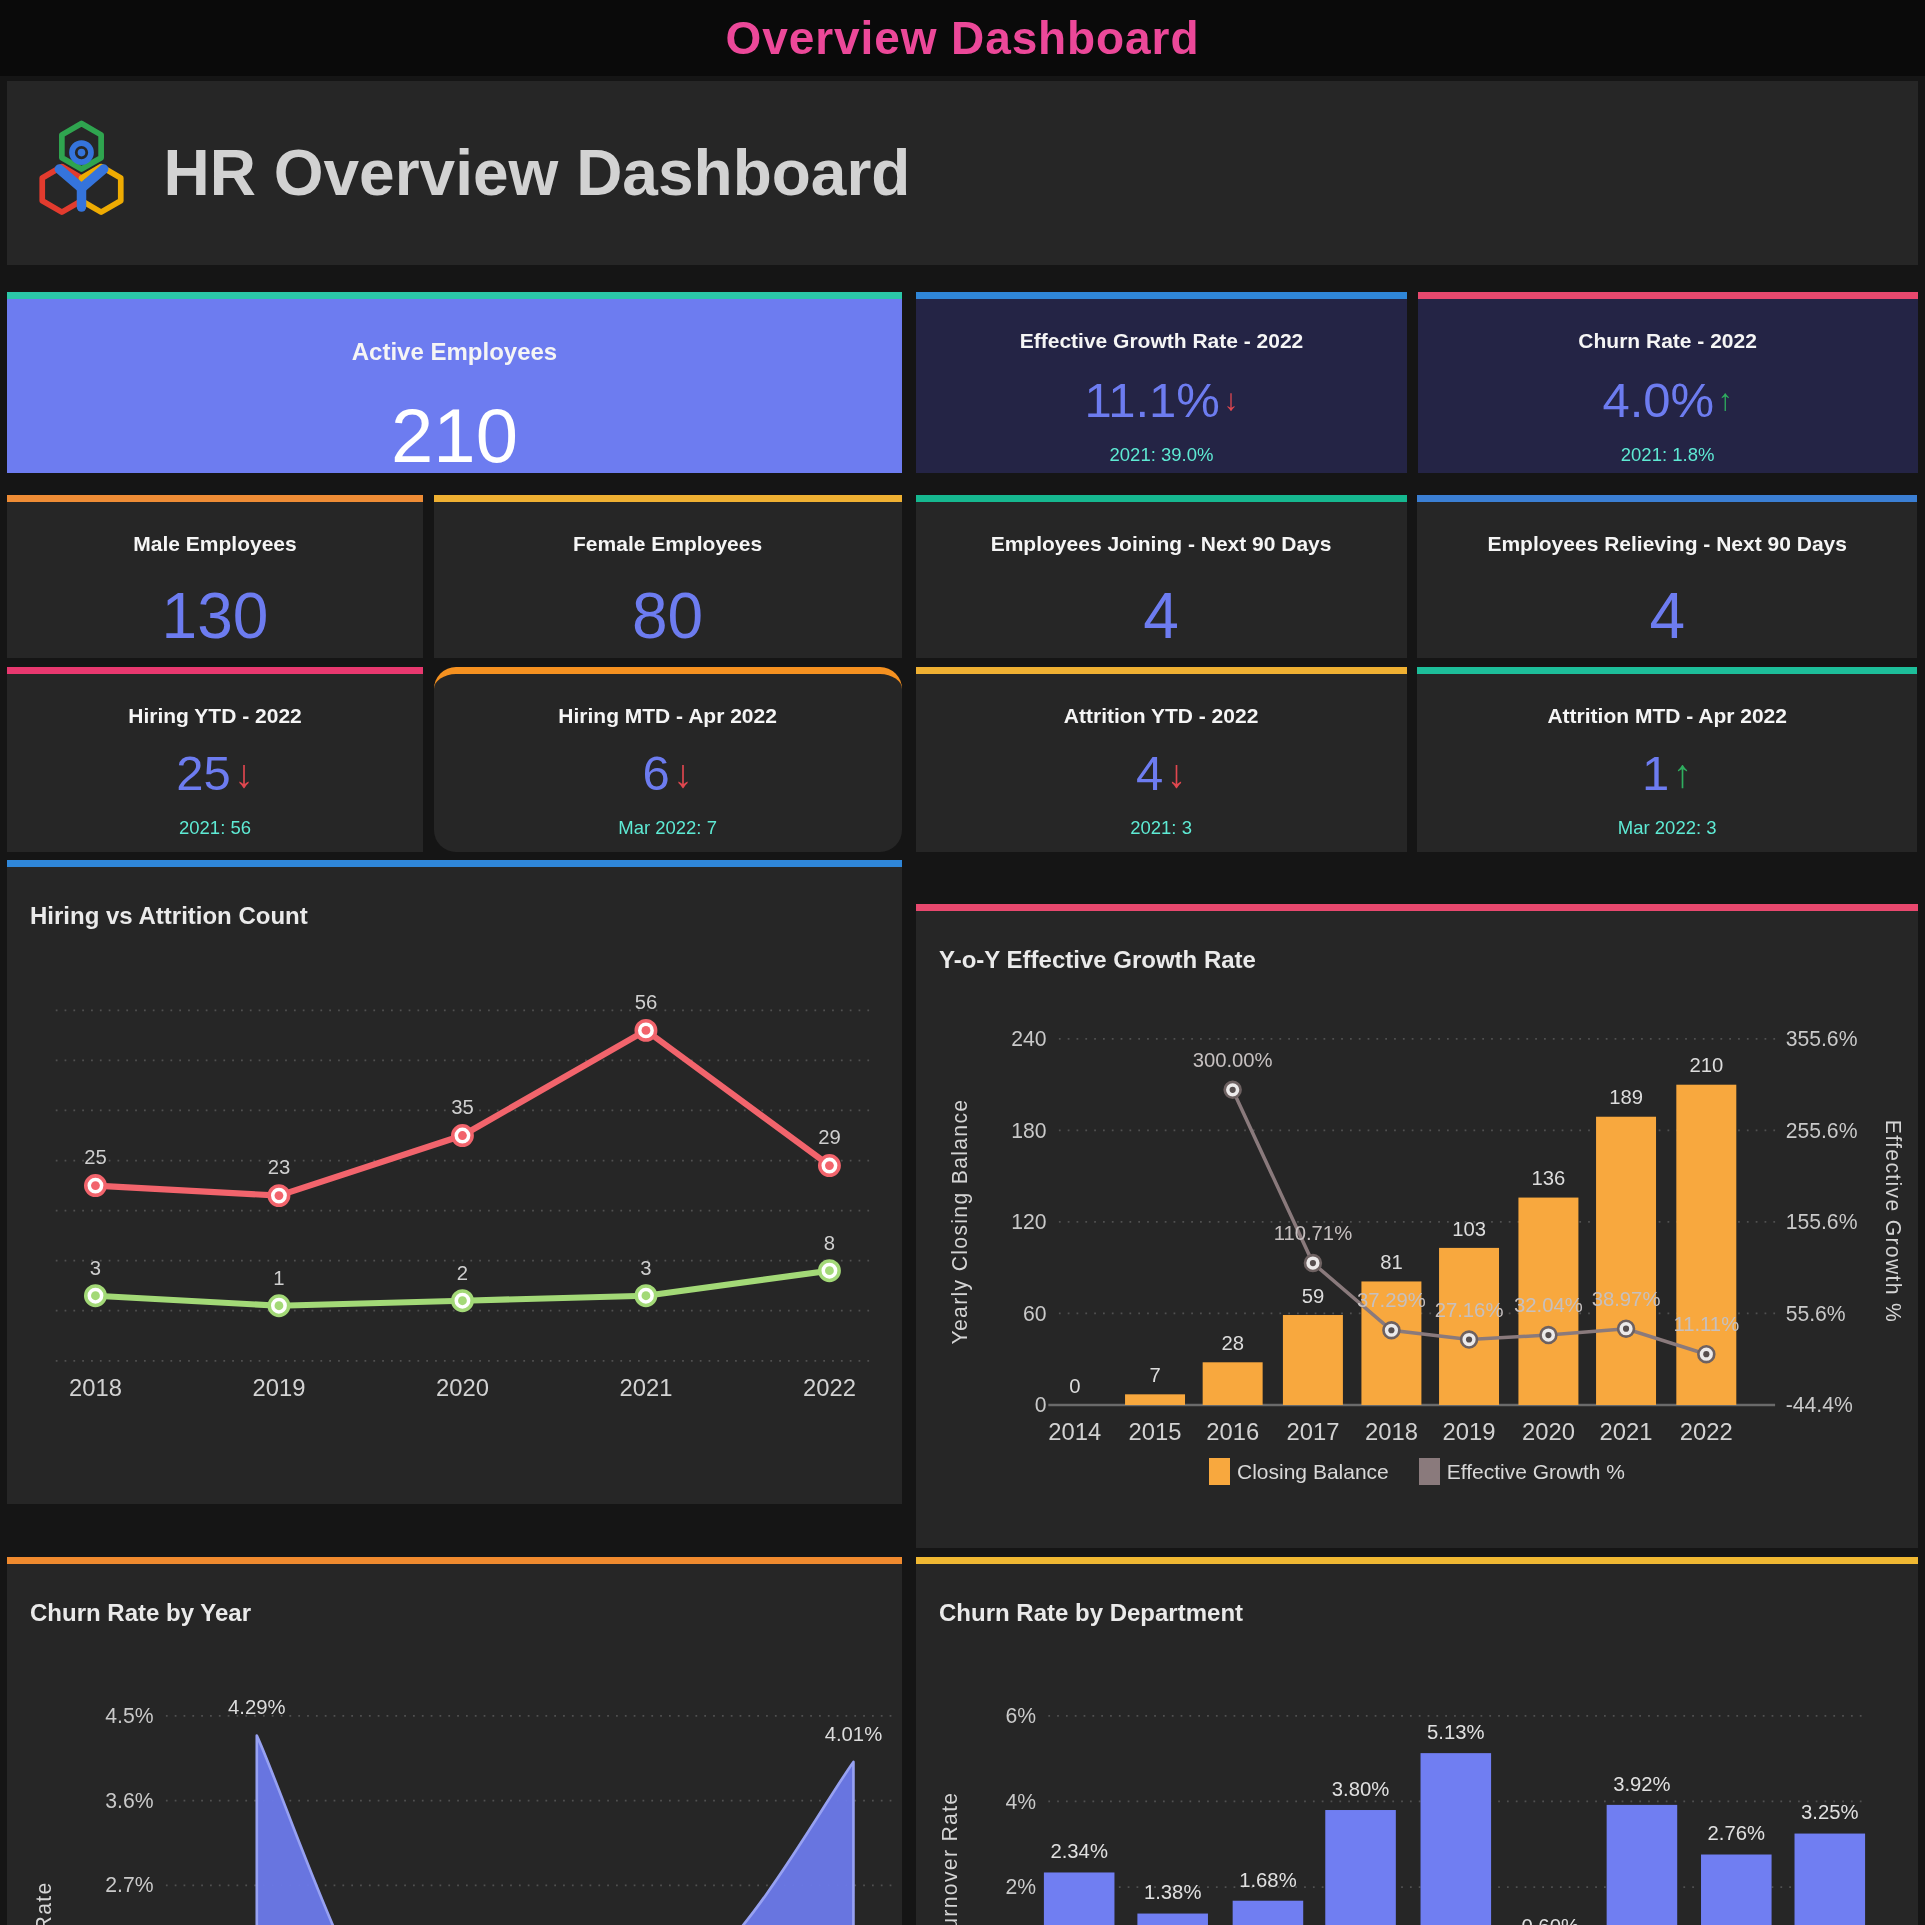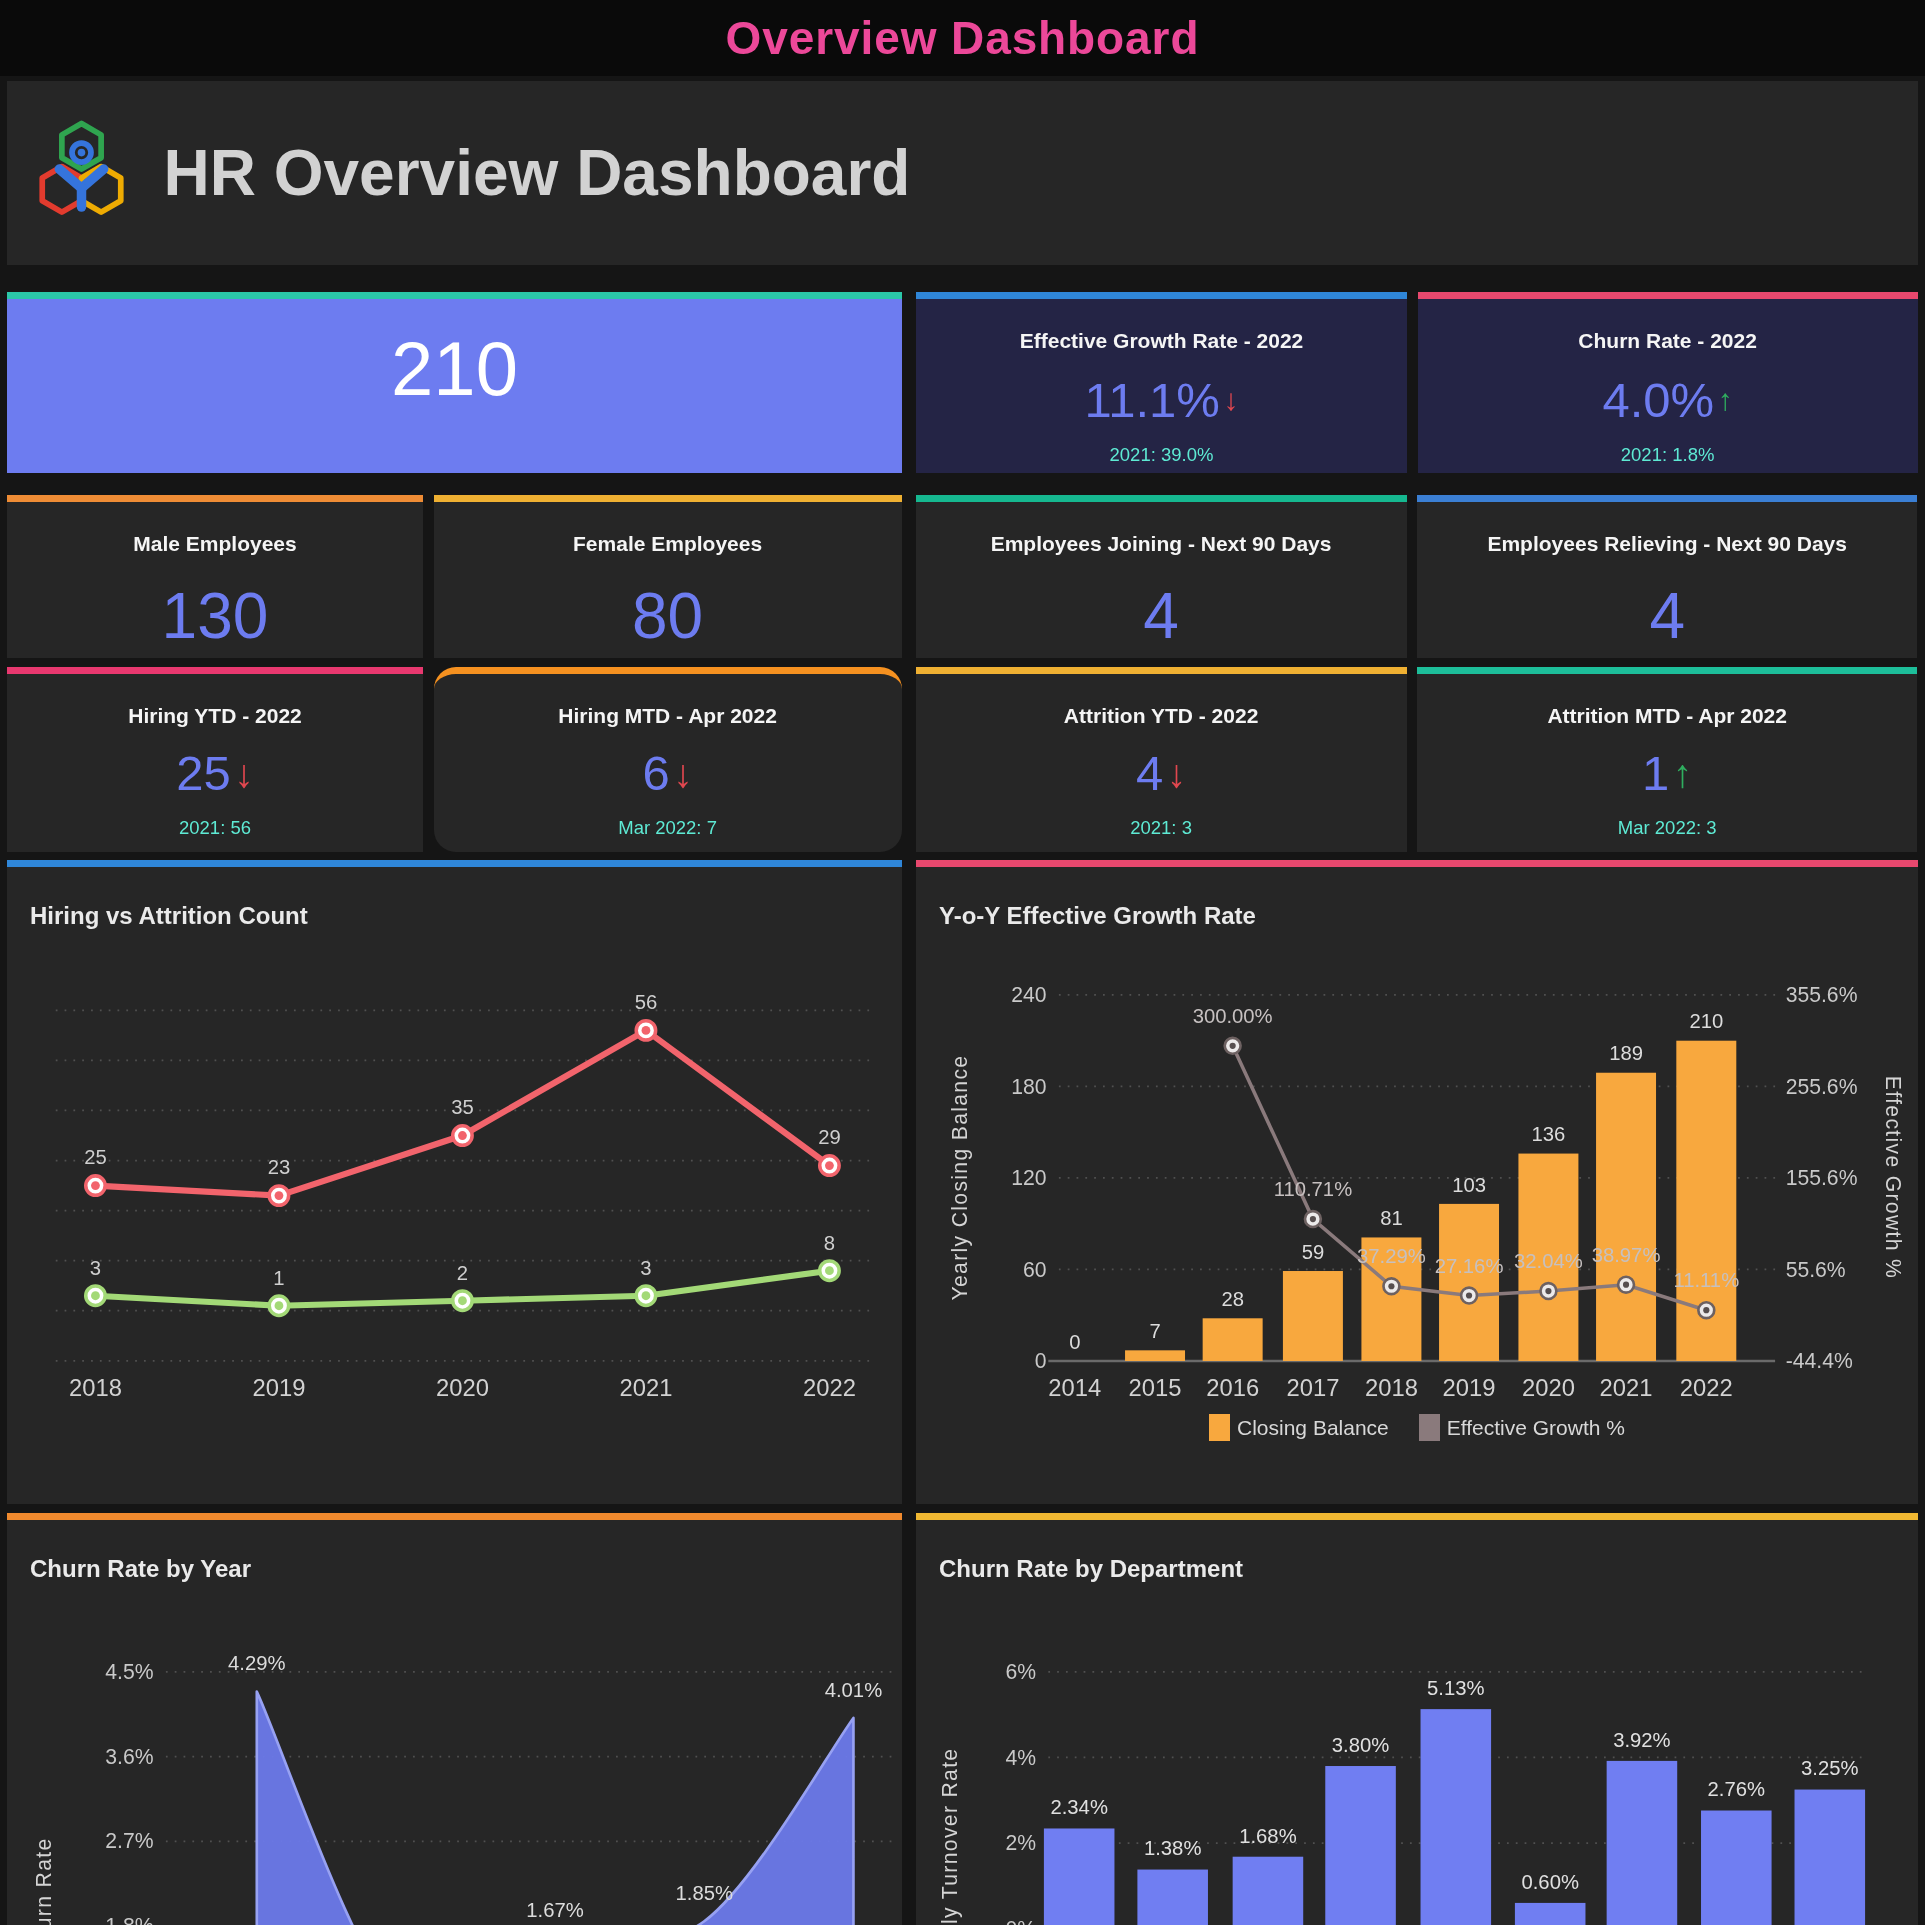--- a/index.html
+++ b/index.html
@@ -51,20 +51,21 @@
       <circle cx="75" cy="56" r="6" fill="#3574dc"></circle>
       <path d="M40 82 L75 112 L110 82" stroke="#3574dc" stroke-width="15"></path>
       <path d="M75 112 L75 142" stroke="#3574dc" stroke-width="15"></path>
     </g>
   </svg>
   <div class="header-title">HR Overview Dashboard</div>
 </div>
 
 <div class="row mt30">
   <div class="card hero h1" style="width: 895px; border-top-color: rgb(43, 199, 168);">
+    <div class="card-title">Active Employees</div>
     <div class="card-value">210</div>
   </div>
   <div class="card navy h1 w3 g2" style="border-top-color: rgb(47, 134, 216);">
     <div class="card-title">Effective Growth Rate - 2022</div>
     <div class="card-value"><span>11.1%</span><span class="arrow" style="color: rgb(224, 71, 79);">↓</span></div>
     <div class="card-sub">2021: 39.0%</div>
   </div>
   <div class="card navy h1 w4 g3" style="border-top-color: rgb(232, 72, 110);">
     <div class="card-title">Churn Rate - 2022</div>
     <div class="card-value"><span>4.0%</span><span class="arrow" style="color: rgb(47, 174, 95);">↑</span></div>
@@ -158,21 +159,21 @@
         <circle cx="516" cy="491.65" r="5" fill="#a3d977"></circle>
         <text x="516" y="467.65" fill="#cfcfcf" font-size="23" font-family="Liberation Sans, sans-serif" text-anchor="middle">2</text>
         <circle cx="724" cy="485.975" r="11" fill="#ffffff" stroke="#a3d977" stroke-width="4"></circle>
         <circle cx="724" cy="485.975" r="5" fill="#a3d977"></circle>
         <text x="724" y="461.975" fill="#cfcfcf" font-size="23" font-family="Liberation Sans, sans-serif" text-anchor="middle">3</text>
         <circle cx="932" cy="457.6" r="11" fill="#ffffff" stroke="#a3d977" stroke-width="4"></circle>
         <circle cx="932" cy="457.6" r="5" fill="#a3d977"></circle>
         <text x="932" y="433.6" fill="#cfcfcf" font-size="23" font-family="Liberation Sans, sans-serif" text-anchor="middle">8</text>
       </svg>
   </div>
-  <div class="panel hc w34 g2" style="border-top-color: rgb(232, 72, 110);">
+  <div class="panel hc w34 g2" style="border-top-color: rgb(232, 72, 110); margin-top: 44px;">
     <div class="panel-title">Y-o-Y Effective Growth Rate</div>
     <svg id="c2" width="1002" height="644" viewBox="0 0 1136 730">
         <text x="148" y="568" fill="#c9c9c9" font-size="24" font-family="Liberation Sans, sans-serif" text-anchor="end">0</text>
         <text x="986" y="568" fill="#c9c9c9" font-size="24" font-family="Liberation Sans, sans-serif">-44.4%</text>
         <line x1="162" y1="456.248" x2="974" y2="456.248" stroke="#505050" stroke-width="2" stroke-dasharray="2 8"></line>
         <text x="148" y="464.248" fill="#c9c9c9" font-size="24" font-family="Liberation Sans, sans-serif" text-anchor="end">60</text>
         <text x="986" y="464.248" fill="#c9c9c9" font-size="24" font-family="Liberation Sans, sans-serif">55.6%</text>
         <line x1="162" y1="352.496" x2="974" y2="352.496" stroke="#505050" stroke-width="2" stroke-dasharray="2 8"></line>
         <text x="148" y="360.496" fill="#c9c9c9" font-size="24" font-family="Liberation Sans, sans-serif" text-anchor="end">120</text>
         <text x="986" y="360.496" fill="#c9c9c9" font-size="24" font-family="Liberation Sans, sans-serif">155.6%</text>

